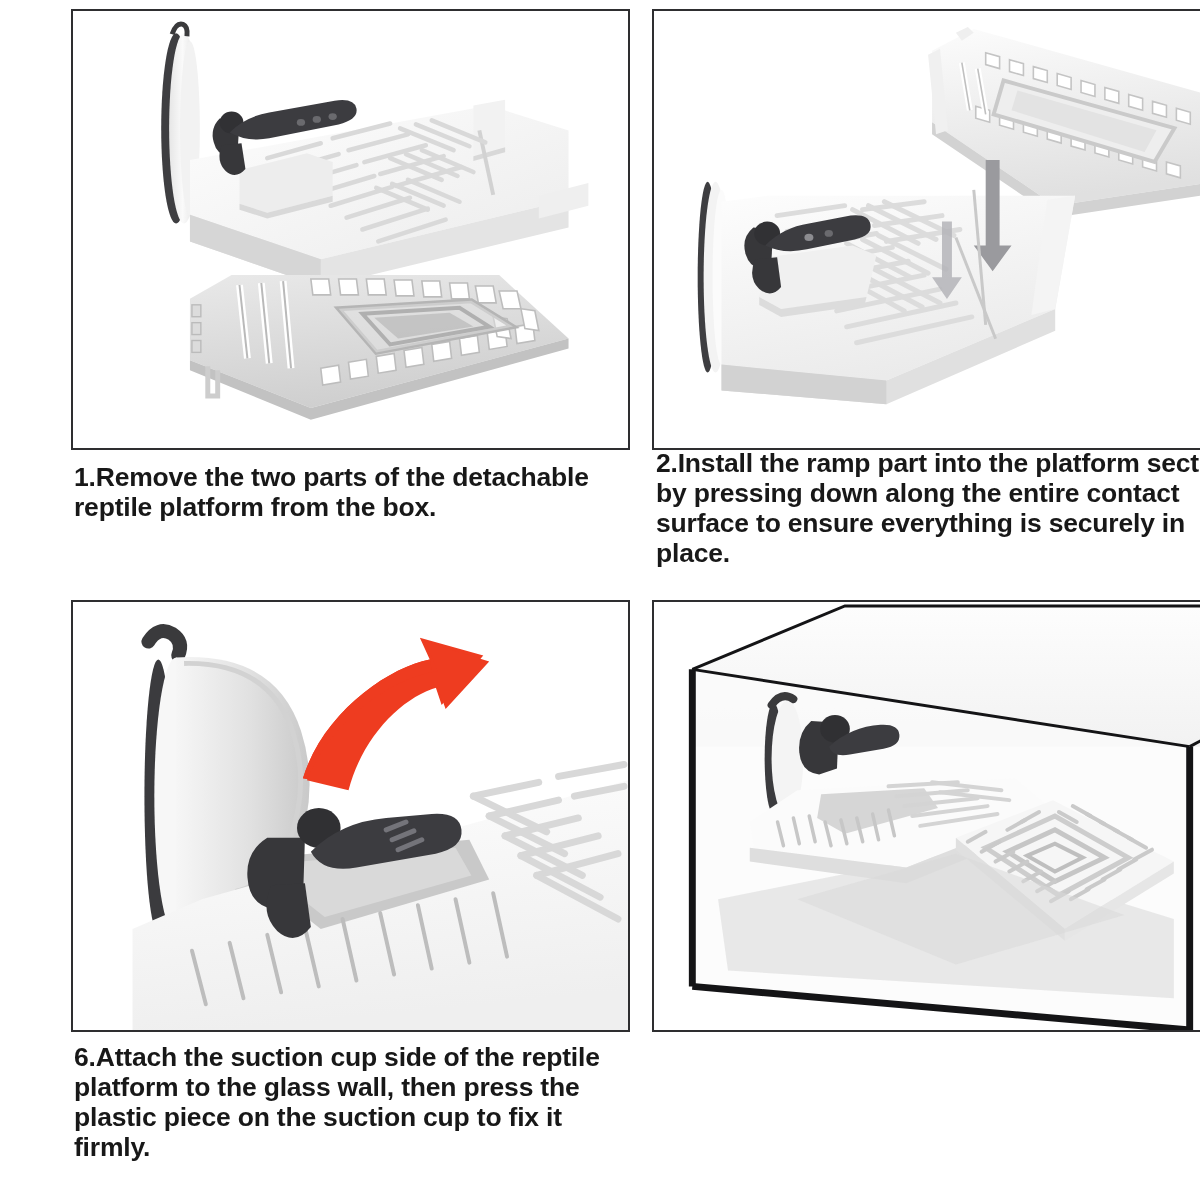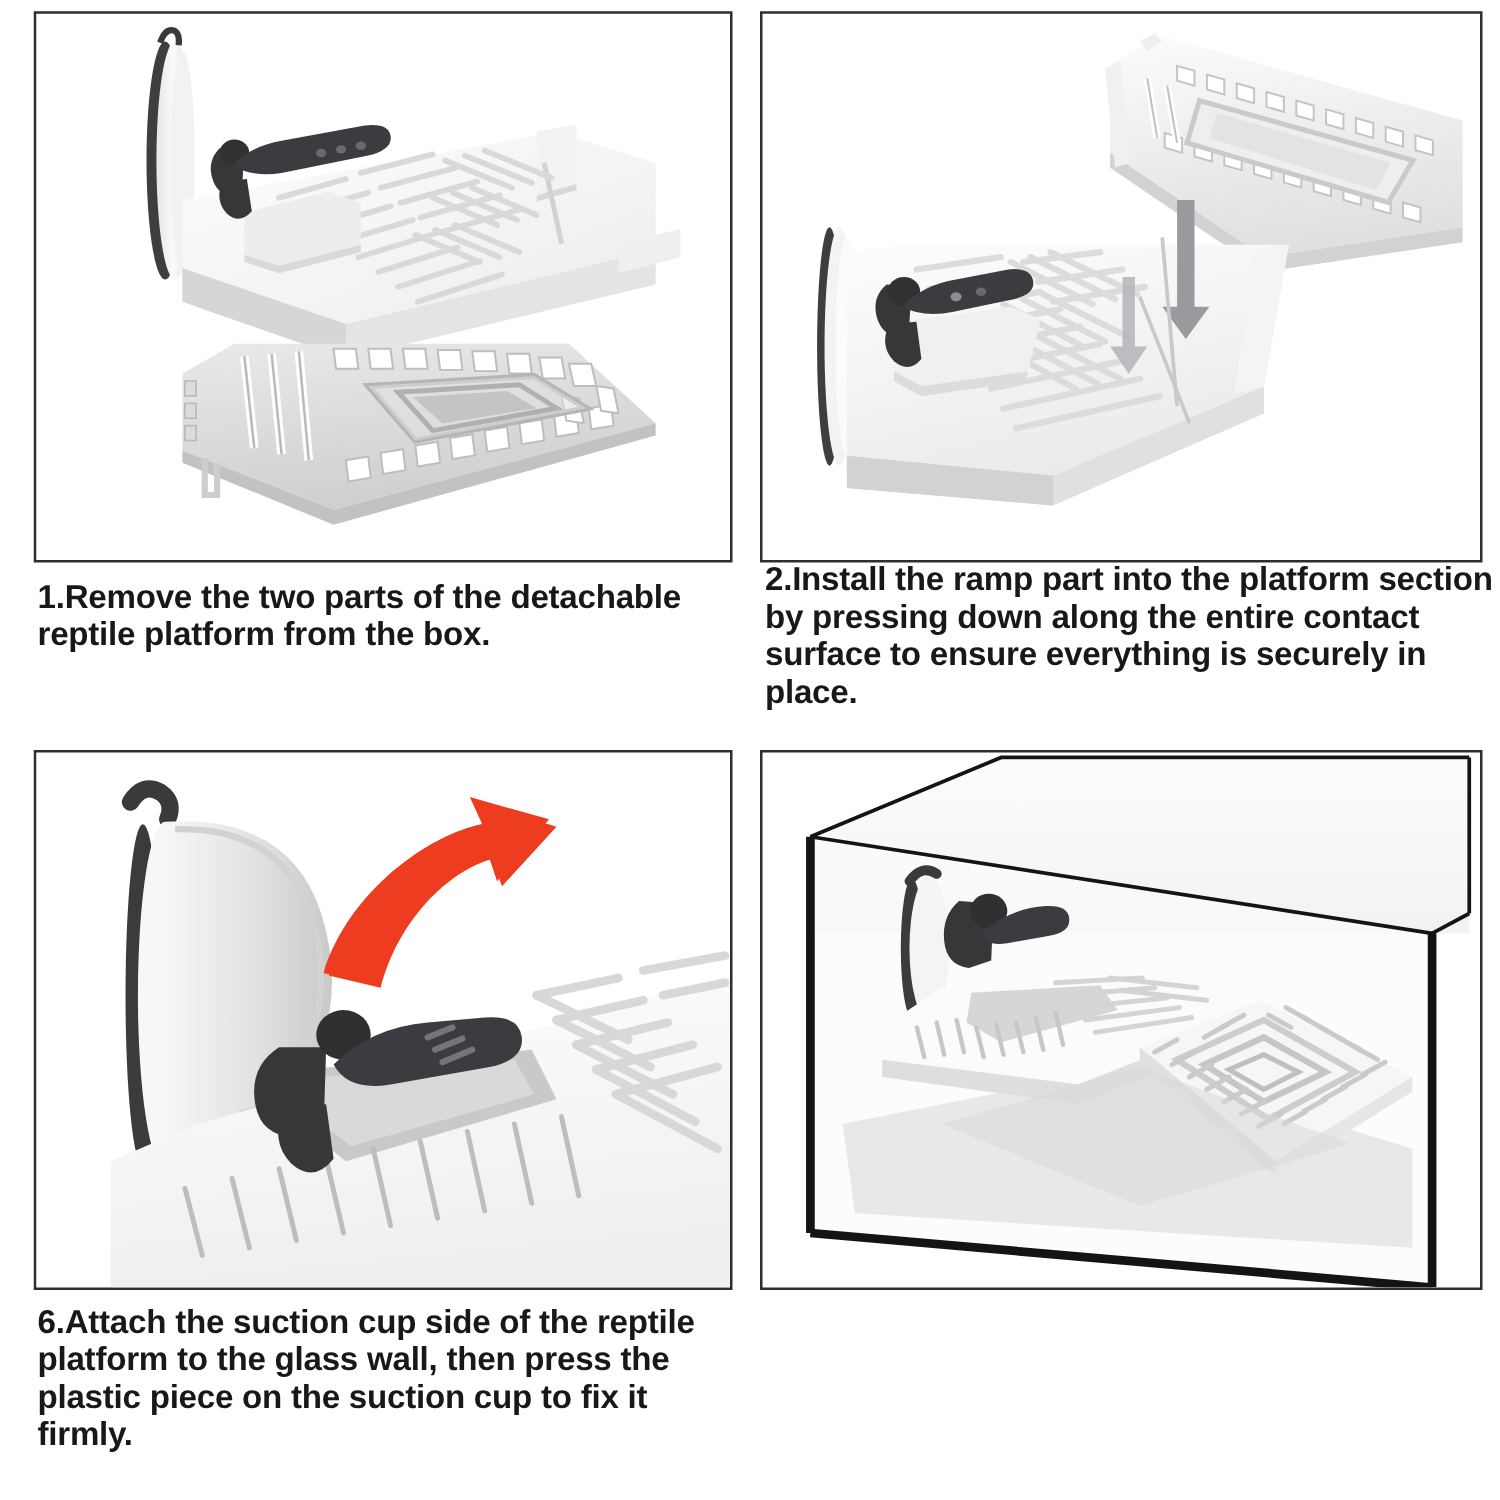--- a/index.html
+++ b/index.html
@@ -9,20 +9,21 @@
     background:#ffffff;
     font-family:"Liberation Sans", sans-serif;
     overflow:hidden;
     position:relative;
   }
   .sheet{
     position:absolute;inset:0;
     display:grid;
     grid-template-columns:600px 600px;
     grid-template-rows:600px 600px;
+    padding-left:44px;
   }
   .cell{position:relative;}
 
   
   .frame{
     position:absolute;
     left:27px;right:14px;top:9px;
     height:441px;
     border:2.5px solid #2e2e30;
     background:#ffffff;

